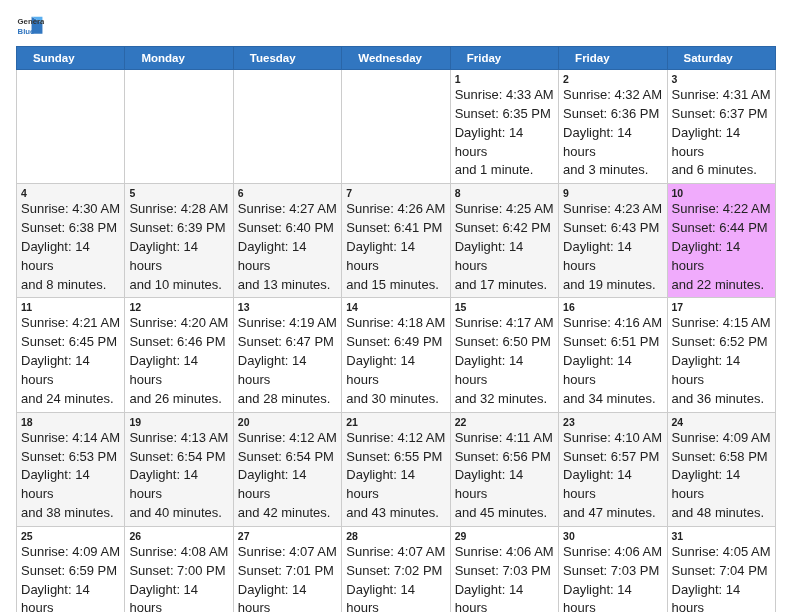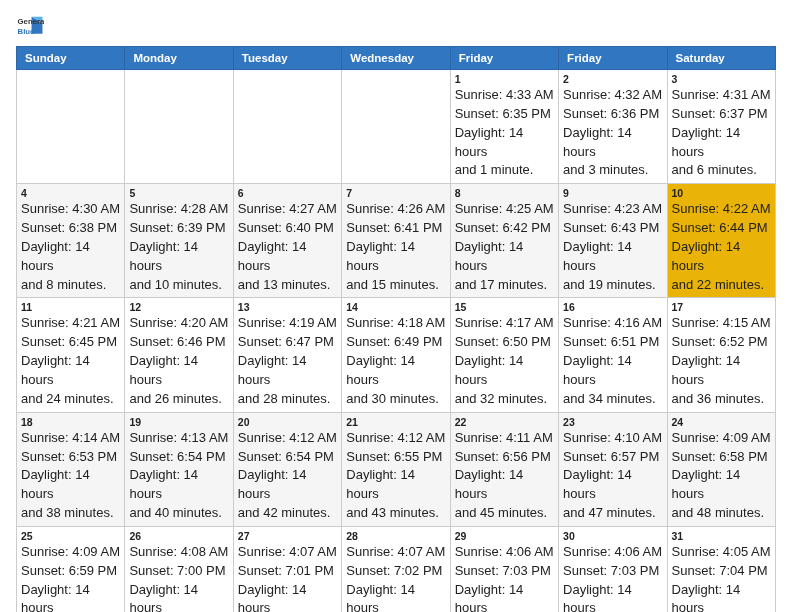--- a/index.html
+++ b/index.html
@@ -48,21 +48,21 @@
     .calendar {
       width: 100%;
       border-collapse: collapse;
       border: 1px solid #ccc;
     }
     .calendar th {
       background: #3176c0;
       color: #fff;
       font-size: 11.5px;
       font-weight: bold;
-      padding: 5px 8px;
+      padding: 5px 16px;
       text-align: left;
       border: 1px solid #2a66a8;
       margin-top: 28px;
     }
     .calendar td {
       vertical-align: top;
       border: 1px solid #ccc;
       padding: 3px 4px;
       width: calc(100% / 7);
       height: 82px;
@@ -184,21 +184,21 @@
 Daylight: 14 hours
 and 17 minutes.</div>
           </td>
           <td style="background: rgb(245, 245, 245);">
             <span class="day-num">9</span>
             <div class="day-info" style="white-space: pre-line;">Sunrise: 4:23 AM
 Sunset: 6:43 PM
 Daylight: 14 hours
 and 19 minutes.</div>
           </td>
-          <td style="background: #eab308;">
+          <td style="background: #f0abfc;">
             <span class="day-num">10</span>
             <div class="day-info" style="white-space: pre-line;">Sunrise: 4:22 AM
 Sunset: 6:44 PM
 Daylight: 14 hours
 and 22 minutes.</div>
           </td>
         </tr>
         <tr>
           <td>
             <span class="day-num">11</span>

